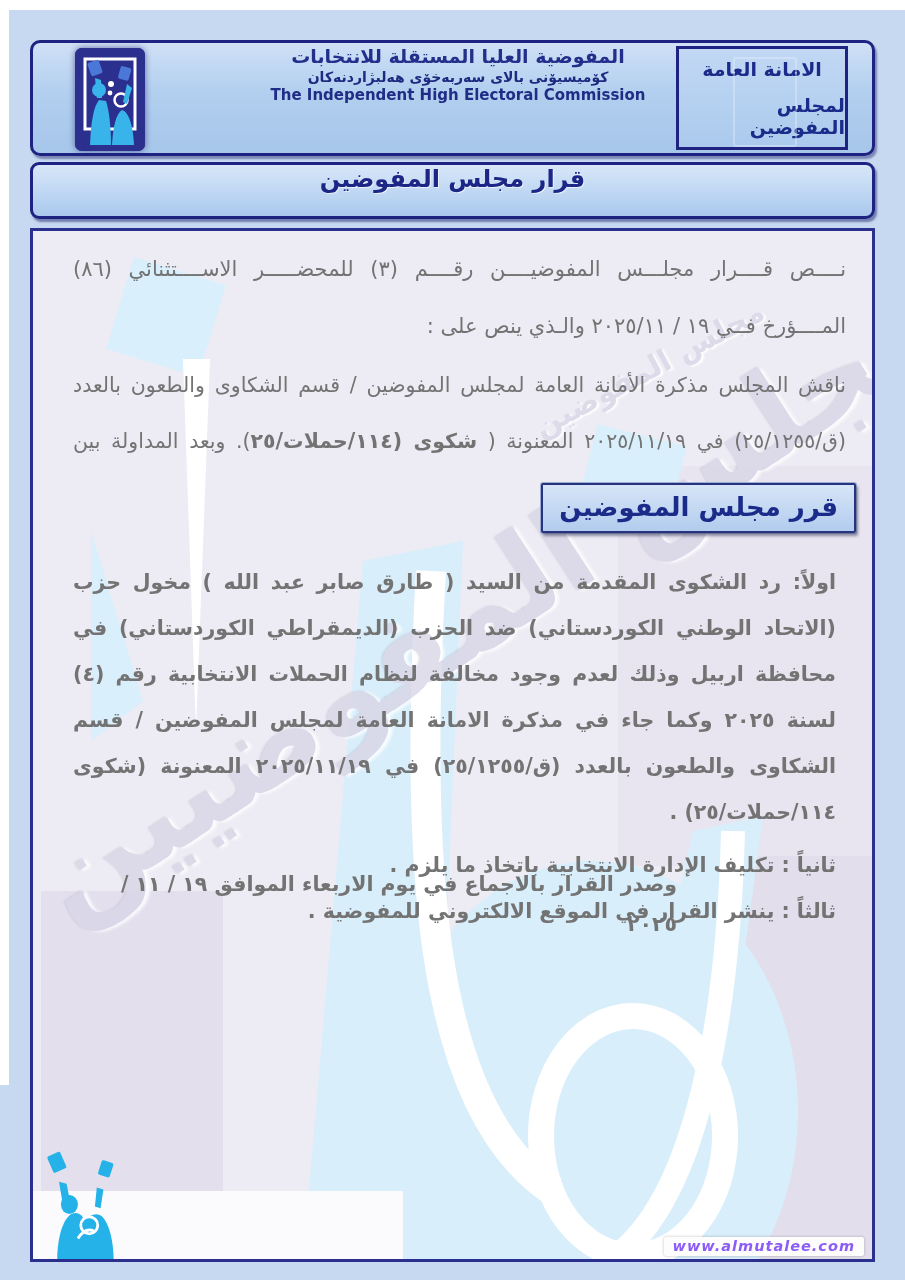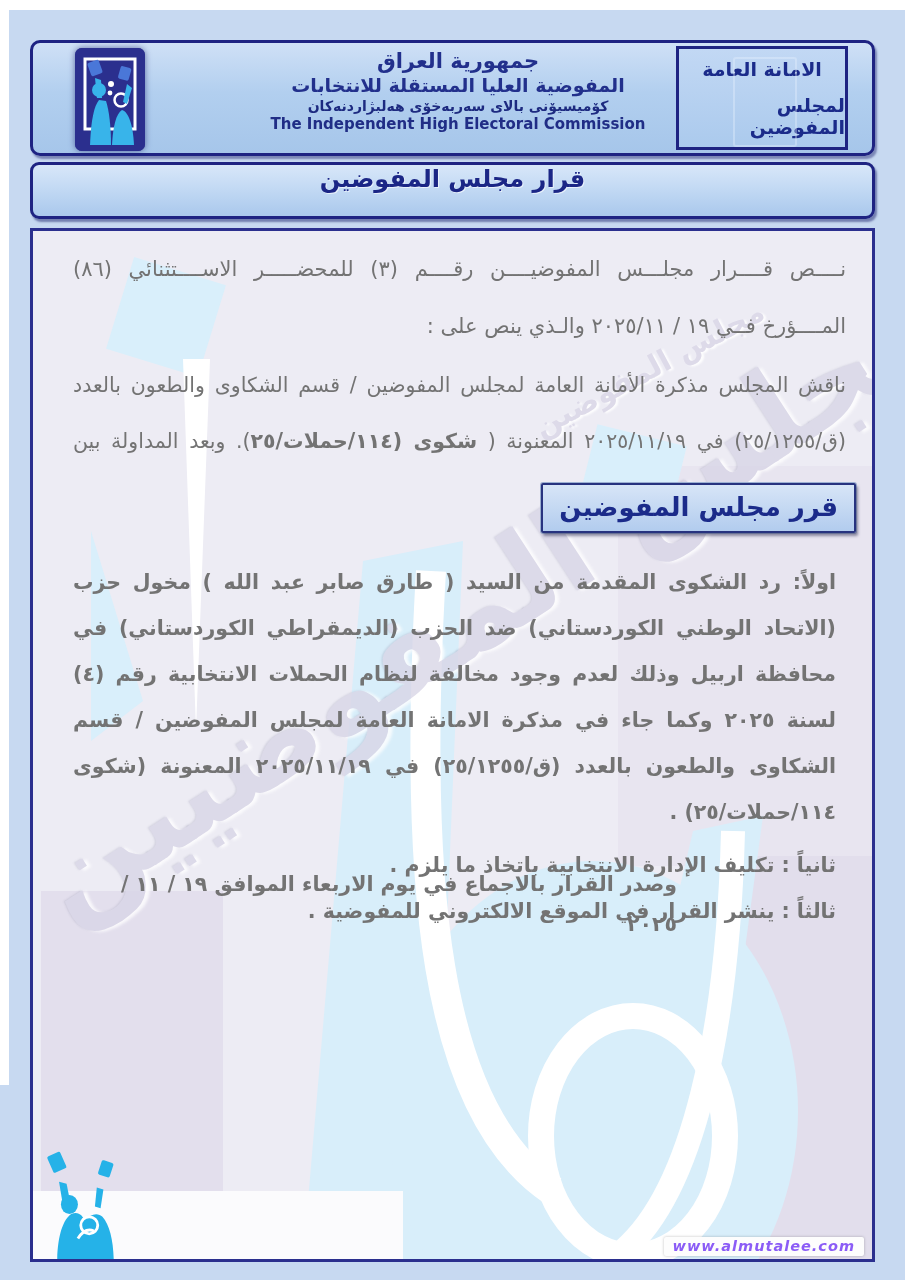--- a/index.html
+++ b/index.html
@@ -120,21 +120,20 @@
         <circle cx="35" cy="45" r="2.4" fill="#ffffff"></circle>
         <circle cx="24" cy="42" r="7" fill="#38b4ea"></circle>
         <path d="M20 30 L26 32 L27 50 L22 50 Z" fill="#38b4ea"></path>
         <path d="M15 97 C16 72 19 58 24 52 L31 53 C34 62 36 78 36 97 Z" fill="#38b4ea"></path>
         <circle cx="46" cy="52" r="6.5" fill="#2b2f8e" stroke="#ffffff" stroke-width="2.5"></circle>
         <path d="M52 36 L57 40 L52 56 L48 54 Z" fill="#38b4ea"></path>
         <path d="M37 97 C38 78 41 66 47 62 C54 64 58 78 59 97 Z" fill="#38b4ea"></path>
       </svg>
     </div>
     <div class="header-center">
-      <div class="hc-l1">جمهورية العراق</div>
       <div class="hc-l2">المفوضية العليا المستقلة للانتخابات</div>
       <div class="hc-l3">کۆمیسیۆنی بالای سەربەخۆی هەلبژاردنەکان</div>
       <div class="hc-l4">The Independent High Electoral Commission</div>
     </div>
     <div class="secretariat-box">
       <div class="sec-ghost"></div>
       <div>الامانة العامة</div>
       <div>لمجلس المفوضين</div>
     </div>
   </div>

